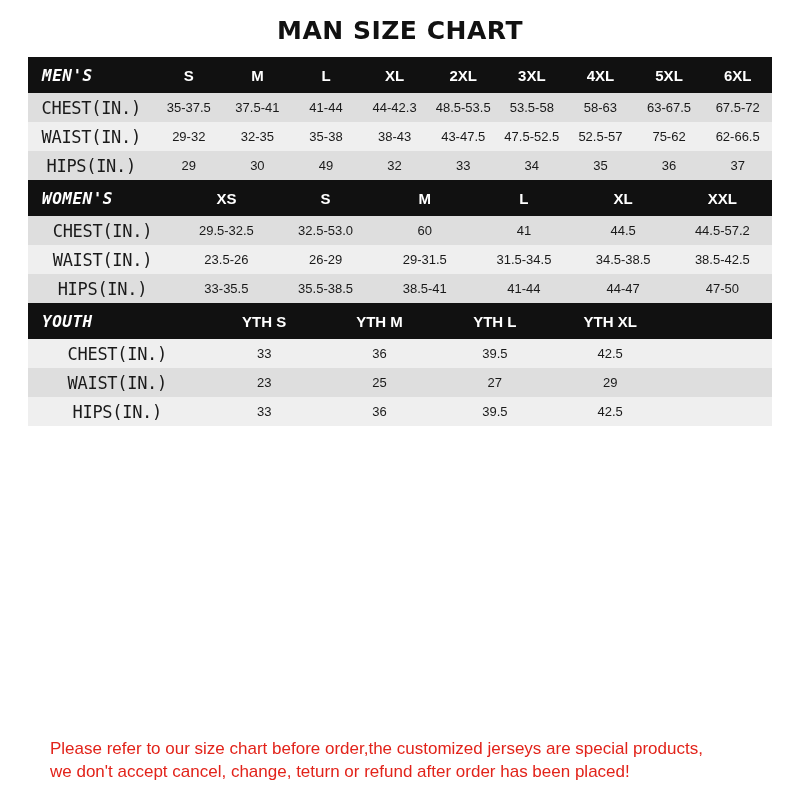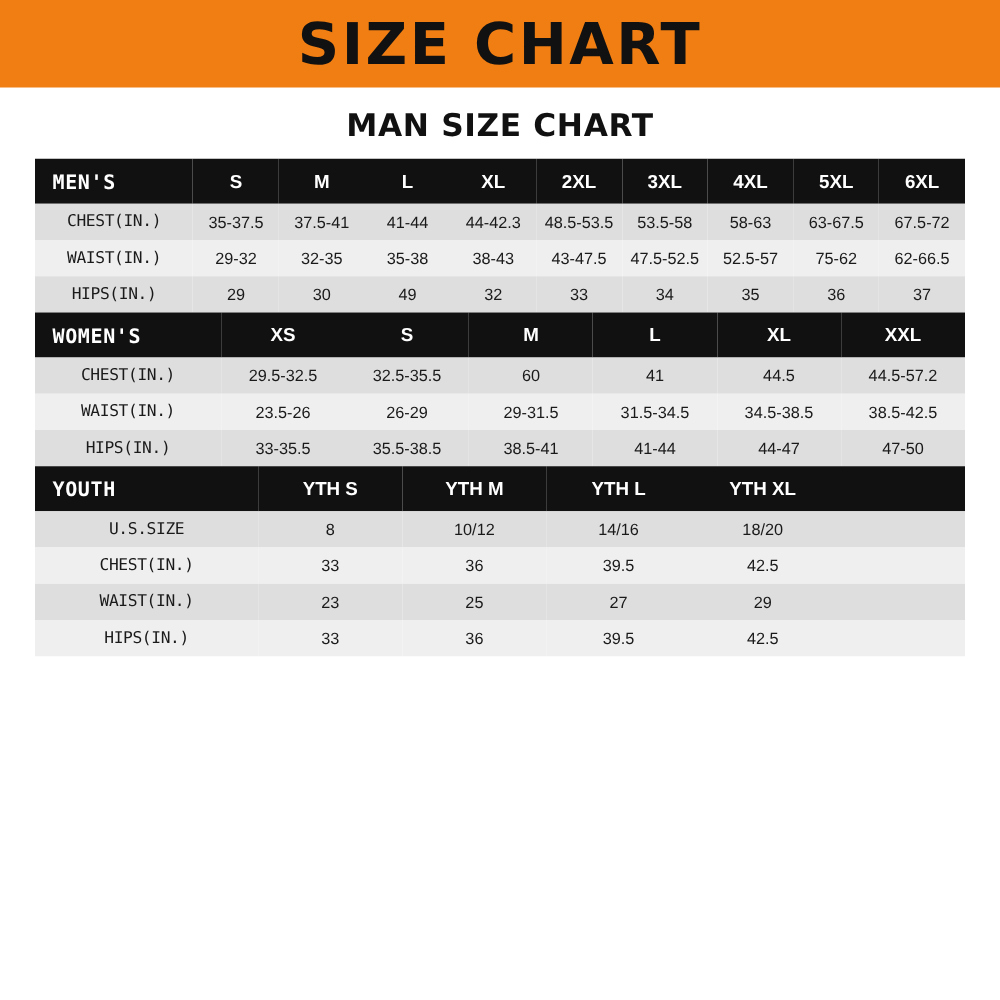--- a/index.html
+++ b/index.html
@@ -78,48 +78,46 @@
     font-weight: bold;
     font-size: 15px;
     height: 36px;
   }
   table.size-table thead th.rowlabel {
     font-family: "DejaVu Sans Mono", monospace;
     font-size: 16px;
     letter-spacing: 0.5px;
     text-align: left;
     padding-left: 14px;
+    font-style: italic;
   }
   table.size-table tbody tr.odd { background: #dedede; }
   table.size-table tbody tr.even { background: #efefef; }
   table.size-table tbody td.rowlabel {
     font-family: "DejaVu Sans Mono", monospace;
-    font-size: 13px;
+    font-size: 17px;
     text-align: center;
     letter-spacing: -0.3px;
   }
   .footer-note {
     margin-top: auto;
     padding: 14px 22px 16px 22px;
     color: #e2231a;
     font-size: 17px;
     line-height: 1.35;
     text-align: left;
     font-family: "Liberation Sans", sans-serif;
   }
   .footer-note div { white-space: nowrap; }
 </style>
 </head>
 <body>
 
 <div id="page">
 
-  <div class="header-bar">
-    <div class="header-title">SIZE CHART</div>
-  </div>
 
   <div class="content">
 
     <div class="section-title t1">MAN SIZE CHART</div>
     <table class="size-table">
       <thead>
         <tr>
           <th class="rowlabel" style="width:17%">MEN'S</th>
           <th>S</th>
           <th>M</th>
@@ -181,21 +179,21 @@
           <th>M</th>
           <th>L</th>
           <th>XL</th>
           <th>XXL</th>
         </tr>
       </thead>
       <tbody>
         <tr class="odd">
           <td class="rowlabel">CHEST(IN.)</td>
           <td>29.5-32.5</td>
-          <td>32.5-35.5</td>
+          <td>32.5-53.0</td>
           <td>60</td>
           <td>41</td>
           <td>44.5</td>
           <td>44.5-57.2</td>
         </tr>
         <tr class="even">
           <td class="rowlabel">WAIST(IN.)</td>
           <td>23.5-26</td>
           <td>26-29</td>
           <td>29-31.5</td>
@@ -220,28 +218,20 @@
         <tr>
           <th class="rowlabel" style="width:24%">YOUTH</th>
           <th>YTH S</th>
           <th>YTH M</th>
           <th>YTH L</th>
           <th>YTH XL</th>
           <th style="width:14%"></th>
         </tr>
       </thead>
       <tbody>
-        <tr class="odd">
-          <td class="rowlabel">U.S.SIZE</td>
-          <td>8</td>
-          <td>10/12</td>
-          <td>14/16</td>
-          <td>18/20</td>
-          <td></td>
-        </tr>
         <tr class="even">
           <td class="rowlabel">CHEST(IN.)</td>
           <td>33</td>
           <td>36</td>
           <td>39.5</td>
           <td>42.5</td>
           <td></td>
         </tr>
         <tr class="odd">
           <td class="rowlabel">WAIST(IN.)</td>
@@ -255,15 +245,19 @@
           <td class="rowlabel">HIPS(IN.)</td>
           <td>33</td>
           <td>36</td>
           <td>39.5</td>
           <td>42.5</td>
           <td></td>
         </tr>
       </tbody>
     </table>
 
+    <div class="footer-note">
+      <div>Please refer to our size chart before order,the customized jerseys are special products,</div>
+      <div>we don't accept cancel, change, teturn or refund after order has been placed!</div>
+    </div>
 
   </div>
 </div>
 
 </body></html>

